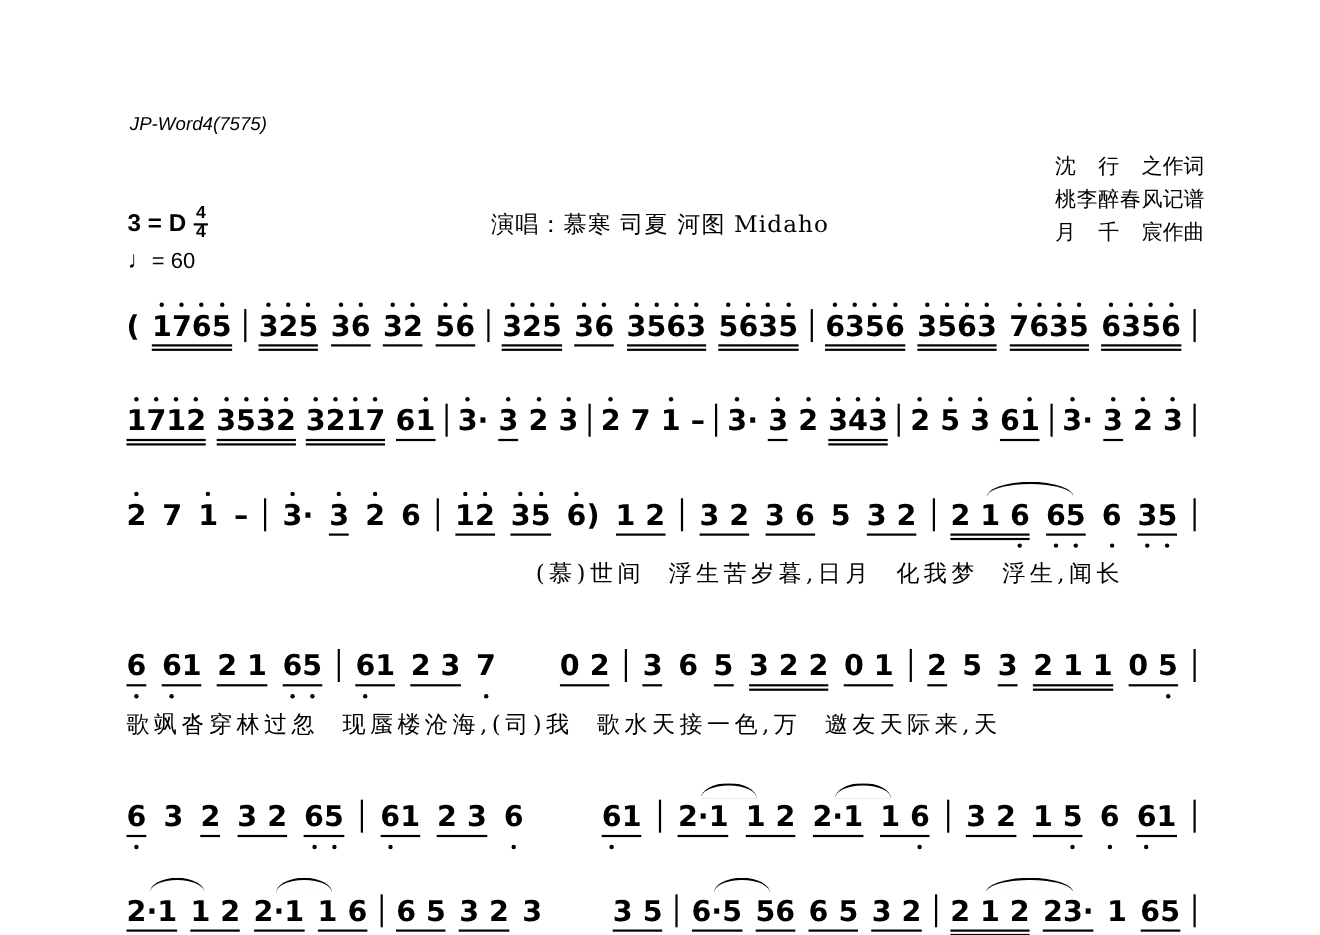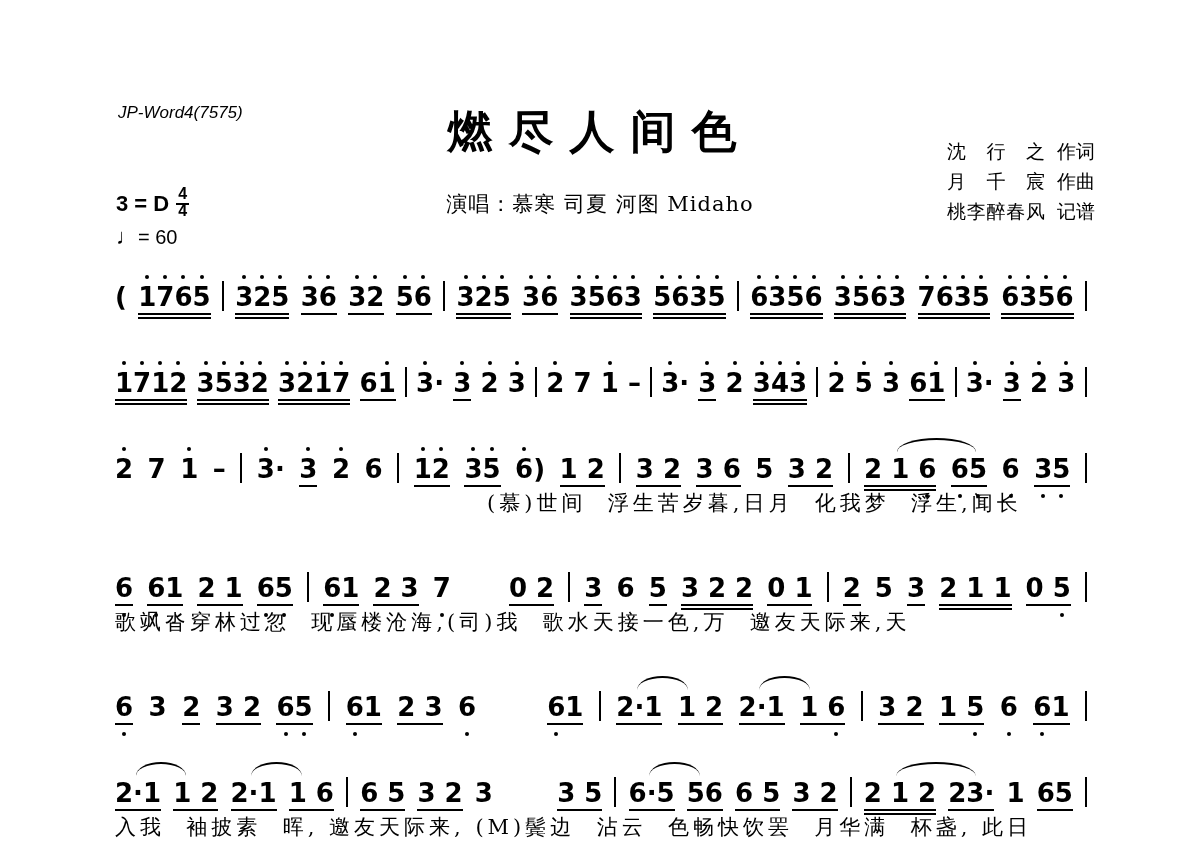--- a/index.html
+++ b/index.html
@@ -4,68 +4,67 @@
 <style>
   html,body{margin:0;padding:0;background:#fff;}
   body{width:1200px;height:850px;font-family:"Liberation Sans",sans-serif;color:#000;}
   .page{position:relative;width:1200px;height:850px;background:#fff;overflow:hidden;}
 
   .watermark{position:absolute;left:118px;top:103px;font-style:italic;font-size:17px;}
   .title{position:absolute;left:0;right:0;top:102px;text-align:center;
          font-family:"DejaVu Serif",serif;font-weight:bold;font-size:45px;letter-spacing:16px;}
   .credits{position:absolute;right:105px;top:136px;font-family:"DejaVu Serif",serif;font-size:19px;line-height:30px;}
   .credit-line{display:flex;justify-content:flex-end;}
-  .credit-name{display:inline-block;width:98px;text-align:justify;text-align-last:justify;margin-right:12px;}
+  .credit-name{display:inline-block;width:98px;text-align:justify;text-align-last:justify;margin-right:0;}
   .singers{position:absolute;left:0;right:0;top:190px;text-align:center;
            font-family:"DejaVu Serif",serif;font-size:21px;letter-spacing:1px;}
   .keyline{position:absolute;left:116px;top:186px;font-weight:bold;font-size:22px;}
   .timesig{display:inline-block;vertical-align:-5px;margin-left:7px;font-size:16px;font-weight:bold;
            text-align:center;line-height:1.05;}
   .ts-top{border-bottom:2px solid #000;padding:0 2px 1px;}
   .ts-bottom{display:block;}
   .tempo{position:absolute;left:116px;top:224px;font-size:20px;}
   .tempo .glyph{font-size:22px;}
 
   .score{position:absolute;left:115px;top:262px;right:113px;}
   .system{margin-bottom:36px;}
   .music-line{display:flex;justify-content:space-between;align-items:flex-end;height:50px;position:relative;}
-  .lyric-line{font-family:"DejaVu Serif",serif;font-size:21px;letter-spacing:4px;margin-top:5px;white-space:pre;}
+  .lyric-line{font-family:"DejaVu Serif",serif;font-size:21px;letter-spacing:4px;margin-top:23px;white-space:pre;}
   .lyric-indent{padding-left:372px;}
 
   .group{position:relative;display:inline-flex;align-items:flex-end;white-space:nowrap;}
   .nch{position:relative;display:inline-block;}
   .nd{font-family:"DejaVu Sans",sans-serif;font-weight:bold;font-size:26px;line-height:30px;}
   .nspace{display:inline-block;width:9px;}
   .dot-a{position:absolute;left:50%;top:-7px;width:4px;height:4px;margin-left:-2px;border-radius:50%;background:#000;}
   .dot-b{position:absolute;left:50%;bottom:-14px;width:4px;height:4px;margin-left:-2px;border-radius:50%;background:#000;}
   .uline{position:absolute;left:0;right:0;height:2px;background:#000;}
   .tie{position:absolute;top:-16px;left:45%;width:110%;height:12px;border-top:2px solid #000;
        border-radius:50% 50% 0 0/100% 100% 0 0;}
   .barline{width:2px;height:30px;background:#000;margin-bottom:1px;}
   .gap{display:inline-block;height:1px;}
 </style>
 </head>
 <body>
 
 <div class="page">
   <div class="watermark">JP-Word4(7575)</div>
-  <div class="title">燃尽人间色</div>
 
   <div class="credits">
     <div class="credit-line">
       <span class="credit-name">沈行之</span>
       <span class="credit-role">作词</span>
     </div>
     <div class="credit-line">
+      <span class="credit-name">桃李醉春风</span>
+      <span class="credit-role">记谱</span>
+    </div>
+    <div class="credit-line">
       <span class="credit-name">月千宸</span>
       <span class="credit-role">作曲</span>
-    </div>
-    <div class="credit-line">
-      <span class="credit-name">桃李醉春风</span>
-      <span class="credit-role">记谱</span>
     </div>
   </div>
 
   <div class="singers">演唱：慕寒 司夏 河图 Midaho</div>
 
   <div class="keyline">
     <span>3 = D</span><span class="timesig"><span class="ts-top">4</span><span class="ts-bottom">4</span></span>
   </div>
 
   <div class="tempo">

